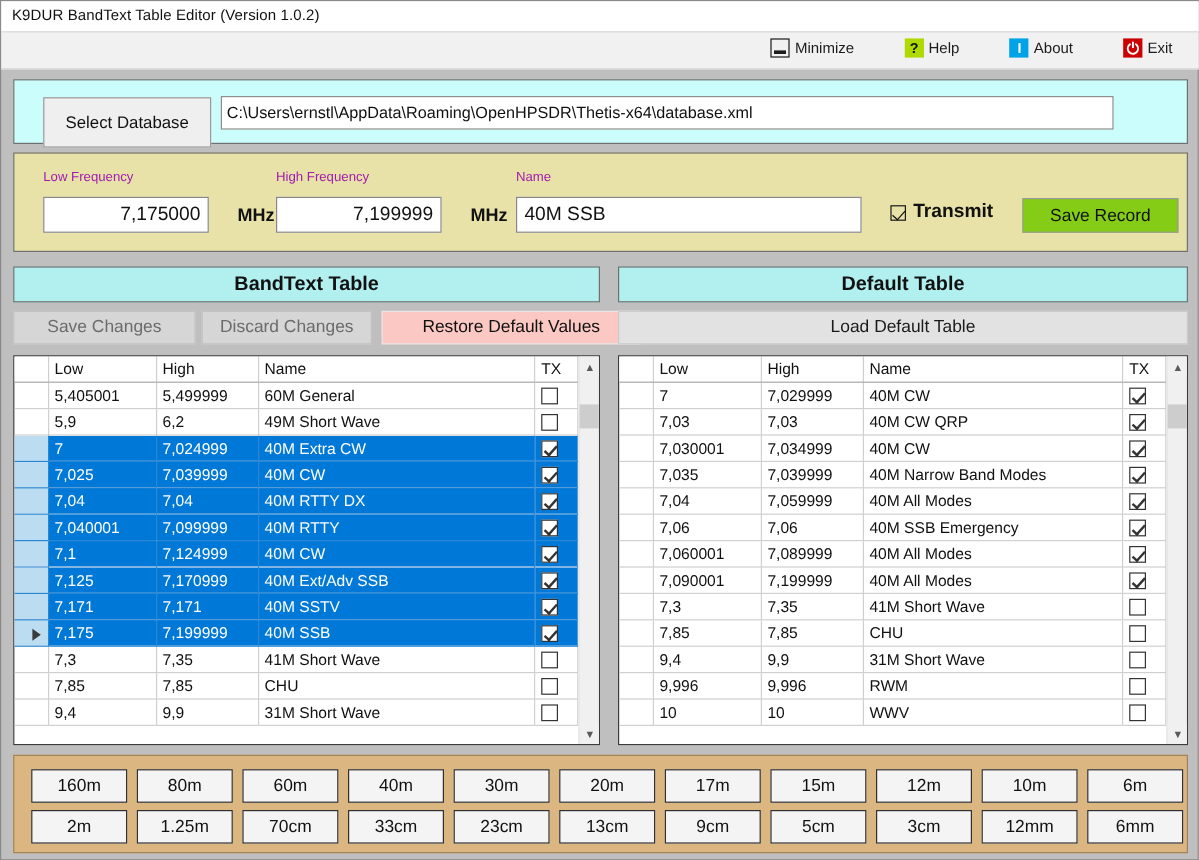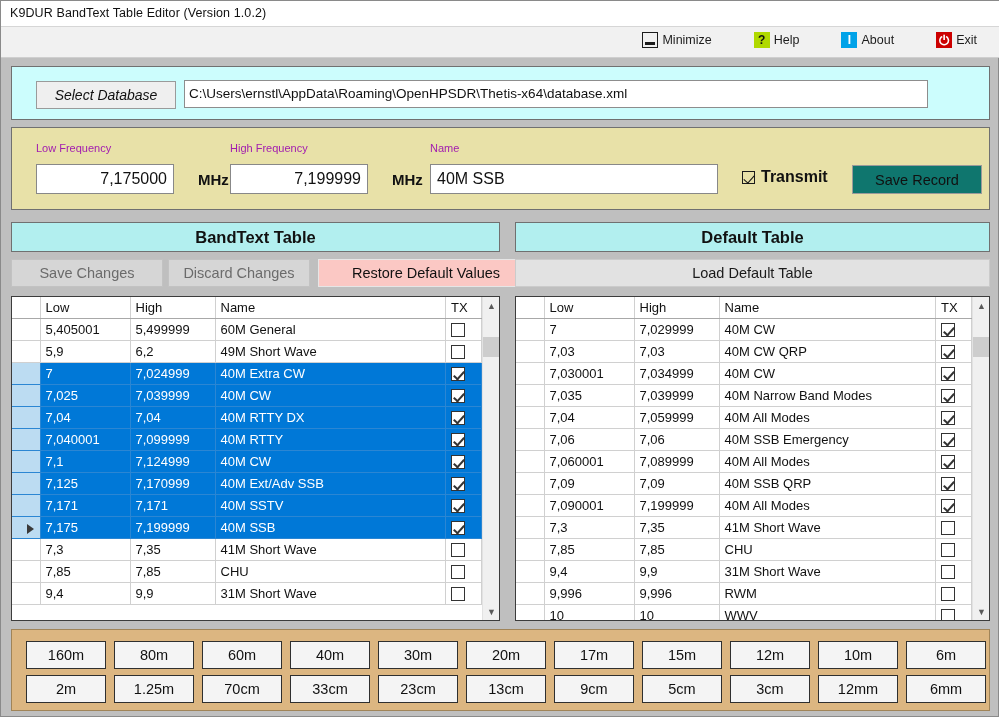--- a/index.html
+++ b/index.html
@@ -69,27 +69,26 @@
     border: 1px solid #707070;
   }
 
   
   #dbpanel {
     left: 10px; top: 65px; width: 979px; height: 54px;
     background: #ccfdfd;
   }
   #select-db-btn {
     position: absolute; left: 24px; top: 14px;
-    width: 140px; height: 28px;
+    width: 140px; height: 42px;
     background: #efefef;
     border: 1px solid #9a9a9a;
     font-size: 14px; color: #111;
     font-family: "Liberation Sans", sans-serif;
     cursor: pointer;
-    font-style: italic;
   }
   #db-path {
     position: absolute; left: 172px; top: 13px;
     width: 744px; height: 28px;
     background: #ffffff;
     border: 1px solid #8d8d8d;
     font-size: 13.5px; color: #111;
     padding: 0 4px;
     line-height: 26px;
     white-space: nowrap; overflow: hidden;
@@ -144,21 +143,21 @@
     position: absolute; left: 3px; top: 1px;
     width: 5px; height: 9px;
     border: solid #111; border-width: 0 1.6px 1.6px 0;
     transform: rotate(42deg);
   }
   #transmit-label { font-size: 16px; font-weight: bold; color: #111; }
 
   #save-record-btn {
     position: absolute; left: 840px; top: 37px;
     width: 130px; height: 29px;
-    background: #0f766e;
+    background: #84cc16;
     border: 1px solid #9a9a9a;
     font-size: 14.5px; color: #111;
     font-family: "Liberation Sans", sans-serif;
     cursor: pointer;
   }
 
   
   .tbl-caption {
     position: absolute;
     height: 30px;
@@ -529,27 +528,20 @@
               <td class="c-low">7,06</td>
               <td class="c-high">7,06</td>
               <td class="c-name">40M SSB Emergency</td>
               <td class="c-tx"><span class="cb checked"></span></td>
             </tr>
             <tr>
               <td class="c-sel"></td>
               <td class="c-low">7,060001</td>
               <td class="c-high">7,089999</td>
               <td class="c-name">40M All Modes</td>
-              <td class="c-tx"><span class="cb checked"></span></td>
-            </tr>
-            <tr>
-              <td class="c-sel"></td>
-              <td class="c-low">7,09</td>
-              <td class="c-high">7,09</td>
-              <td class="c-name">40M SSB QRP</td>
               <td class="c-tx"><span class="cb checked"></span></td>
             </tr>
             <tr>
               <td class="c-sel"></td>
               <td class="c-low">7,090001</td>
               <td class="c-high">7,199999</td>
               <td class="c-name">40M All Modes</td>
               <td class="c-tx"><span class="cb checked"></span></td>
             </tr>
             <tr>

